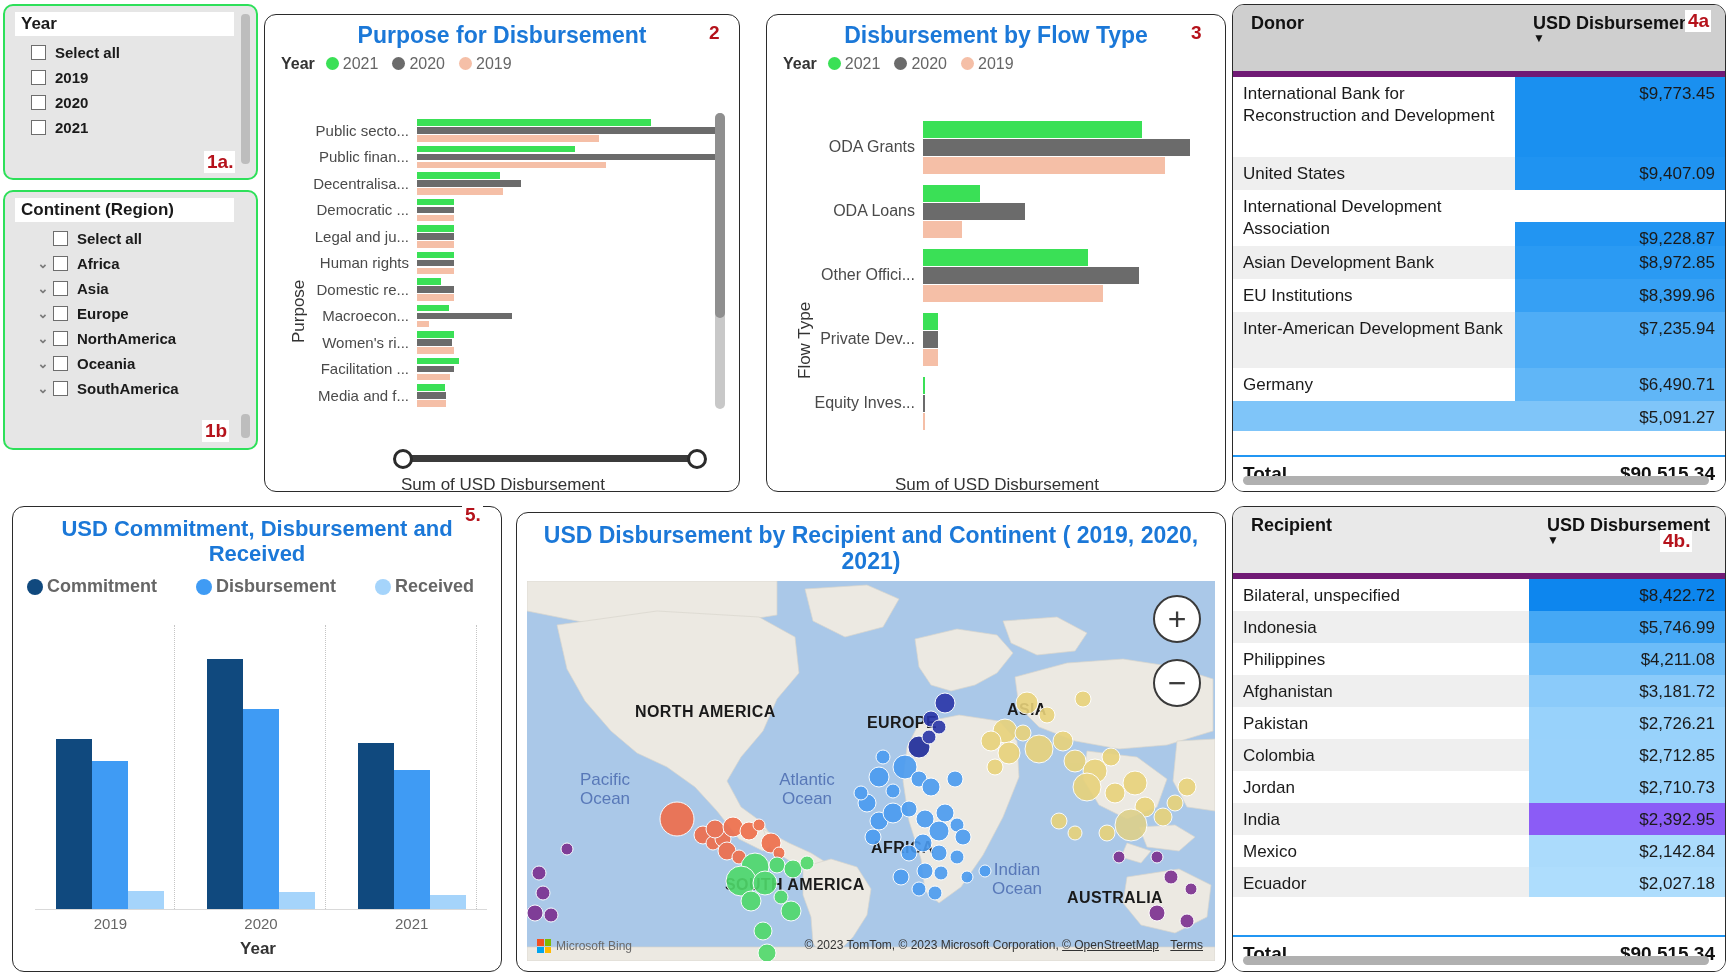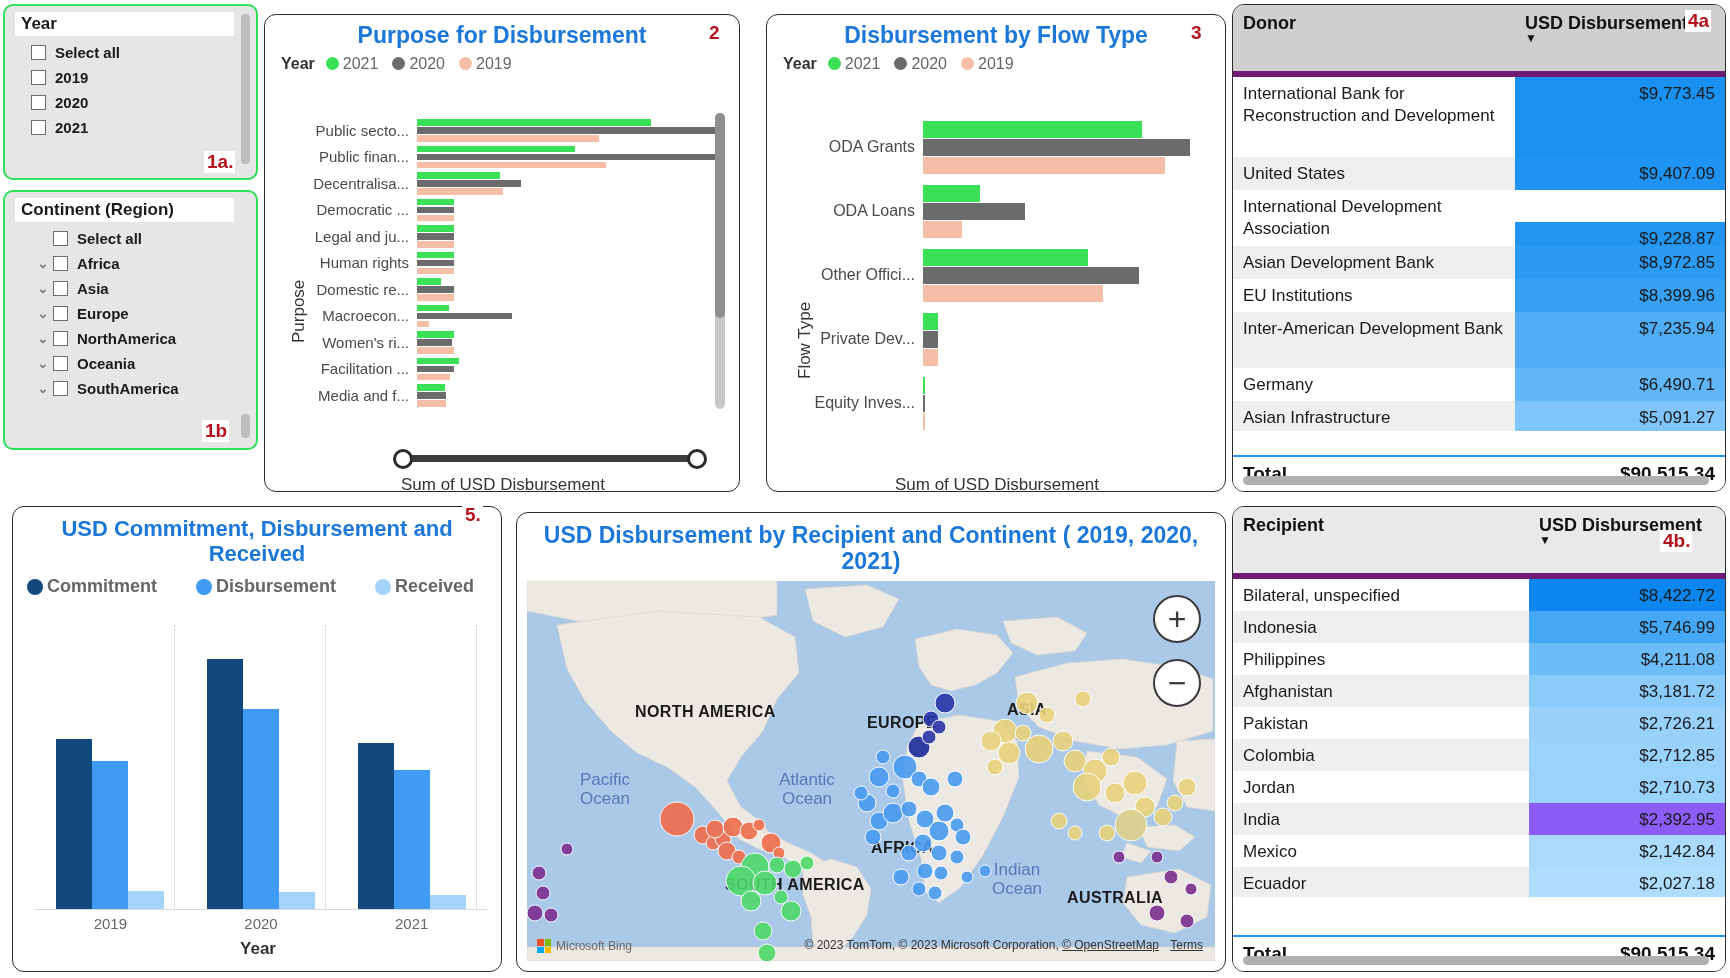--- a/index.html
+++ b/index.html
@@ -114,21 +114,21 @@
     background:#fff;border:3px solid #2b2b2b;
   }
 
   
   .tbl { position:absolute; inset:0; display:flex; flex-direction:column; }
   .tbl-head {
     display:flex; background:#cfcfcf; height:66px; flex:0 0 66px;
   }
   .tbl-head.light { background:#e9e9e9; }
   .tbl-head .th {
-    font-weight:bold; font-size:18px; color:#111; padding:8px 10px 0 10px;
+    font-weight:bold; font-size:18px; color:#111; padding:8px 10px 0 18px;
     position:relative;
   }
   .tbl-head .th.num { text-align:left; }
   .sort-caret { font-size:12px; line-height:7px; display:block; margin-top:1px;}
   .tbl-body { flex:1 1 auto; overflow:hidden; position:relative; border-top:6px solid #701a75;}
   .trow { display:flex; align-items:flex-start; }
   .trow .tc {
     font-size:17px; color:#1a1a1a; padding:6px 10px 6px 10px; line-height:1.28;
   }
   .trow .tc.num { text-align:right; }
@@ -463,21 +463,20 @@
           </div>
           <div class="trow" style="background: rgb(239, 239, 239); height: 56px;">
             <div class="tc" style="flex: 0 0 282px;">Inter-American Development Bank</div>
             <div class="tc num" style="flex: 1 1 auto; background: rgb(79, 173, 246); height: 56px;">$7,235.94</div>
           </div>
           <div class="trow" style="background: rgb(255, 255, 255); height: 33px;">
             <div class="tc" style="flex: 0 0 282px;">Germany</div>
             <div class="tc num" style="flex: 1 1 auto; background: rgb(96, 182, 247); height: 33px;">$6,490.71</div>
           </div>
           <div class="trow" style="background: rgb(239, 239, 239); height: 30px;">
-            <div class="tc" style="flex: 0 0 282px;">Asian Infrastructure</div>
             <div class="tc num" style="flex: 1 1 auto; background: rgb(127, 197, 249); height: 30px;">$5,091.27</div>
           </div>
         </div>
       <div class="tbl-total">
         <div class="tc" style="flex:0 0 282px;">Total</div>
         <div class="tc num" style="flex:1 1 auto;">$90,515.34</div>
       </div>
       <div class="tbl-hscroll" style="left:10px; bottom:6px; width:466px;"></div>
     </div>
   </div>

